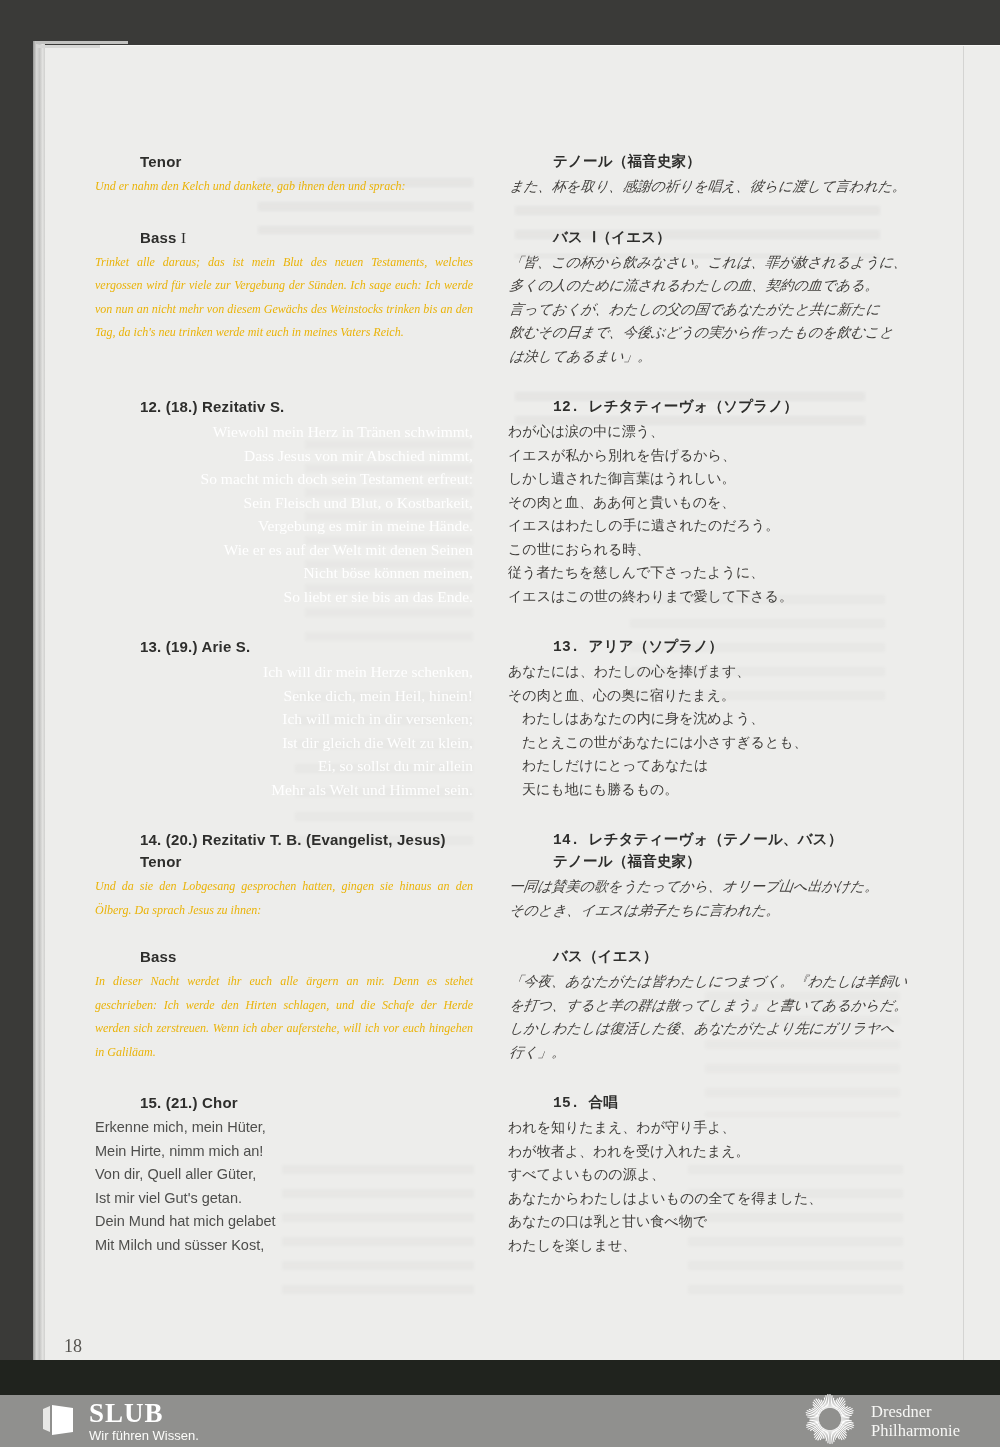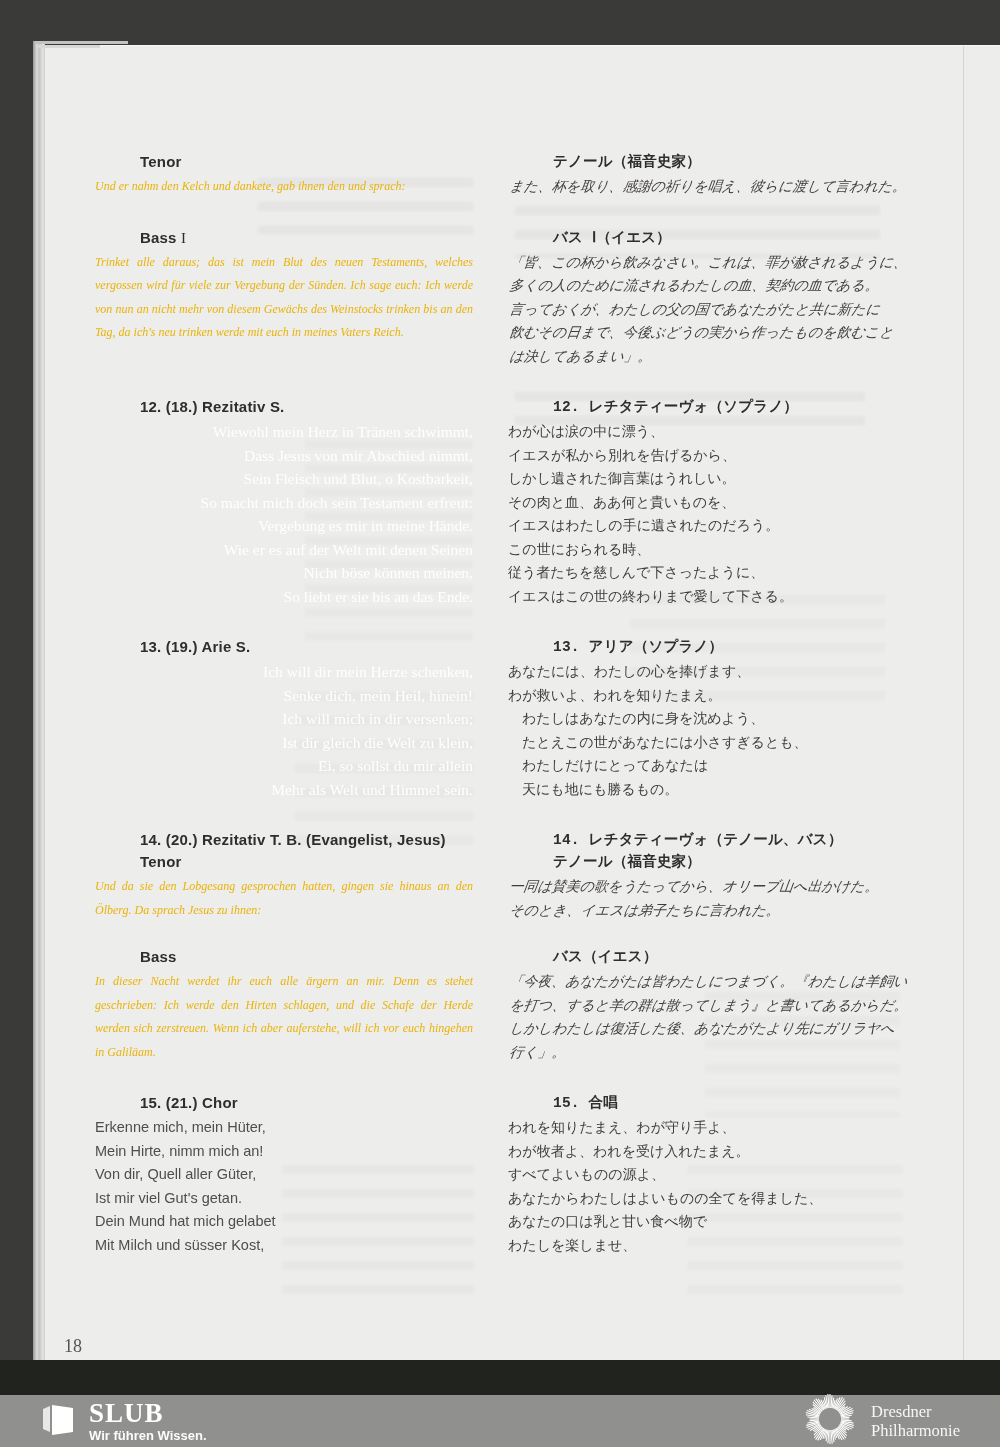--- a/index.html
+++ b/index.html
@@ -40,21 +40,21 @@
   #page-number{position:absolute;left:64px;top:1316px;font-family:"Liberation Serif",serif;
                font-size:18px;color:#55534f;margin-top:20px;}
   
   #band-dark{position:absolute;left:0;top:1360px;width:1000px;height:35px;background:#20231e;}
   #footer{position:absolute;left:0;top:1395px;width:1000px;height:52px;background:#90908e;
           display:flex;align-items:center;justify-content:space-between;
           padding:0 40px;box-sizing:border-box;}
   .slub{display:flex;align-items:center;gap:13px;}
   .slub-text .name{font-family:"Liberation Serif",serif;font-weight:bold;font-size:27px;
                    line-height:26px;color:#ffffff;letter-spacing:1px;}
-  .slub-text .tagline{font-family:"Liberation Sans",sans-serif;font-weight:bold;font-size:13px;
+  .slub-text .tagline{font-family:"Liberation Sans",sans-serif;font-weight:normal;font-size:13px;
                       color:#fcfcfa;margin-top:2px;}
   .dp{display:flex;align-items:center;gap:12px;}
   .dp-text{font-family:"Liberation Serif",serif;font-size:16.5px;line-height:19px;color:#f7f7f5;}
 </style>
 </head>
 <body>
 
 <div id="scan">
 
   <div id="page"></div>
@@ -101,22 +101,22 @@
             <div class="line">は決してあるまい」。</div>
           </div>
         </div>
       </div>
       <div class="row">
         <div class="cell cell-left">
           <div class="bh"><span>12. (18.) Rezitativ S.</span></div>
           <div class="bl serif">
             <div class="line">Wiewohl mein Herz in Tränen schwimmt,</div>
             <div class="line">Dass Jesus von mir Abschied nimmt,</div>
+            <div class="line">So macht mich doch sein Testament erfreut:</div>
             <div class="line">Sein Fleisch und Blut, o Kostbarkeit,</div>
-            <div class="line">So macht mich doch sein Testament erfreut:</div>
             <div class="line">Vergebung es mir in meine Hände.</div>
             <div class="line">Wie er es auf der Welt mit denen Seinen</div>
             <div class="line">Nicht böse können meinen,</div>
             <div class="line">So liebt er sie bis an das Ende.</div>
           </div>
         </div>
         <div class="cell cell-right">
           <div class="bh jp"><span>12. レチタティーヴォ（ソプラノ）</span></div>
           <div class="bl jp">
             <div class="line">わが心は涙の中に漂う、</div>
@@ -139,21 +139,21 @@
             <div class="line">    Ich will mich in dir versenken;</div>
             <div class="line">    Ist dir gleich die Welt zu klein,</div>
             <div class="line">    Ei, so sollst du mir allein</div>
             <div class="line">    Mehr als Welt und Himmel sein.</div>
           </div>
         </div>
         <div class="cell cell-right">
           <div class="bh jp"><span>13. アリア（ソプラノ）</span></div>
           <div class="bl jp">
             <div class="line">あなたには、わたしの心を捧げます、</div>
-            <div class="line">わが救いよ、われを知りたまえ。</div>
+            <div class="line">その肉と血、心の奥に宿りたまえ。</div>
             <div class="line">　わたしはあなたの内に身を沈めよう、</div>
             <div class="line">　たとえこの世があなたには小さすぎるとも、</div>
             <div class="line">　わたしだけにとってあなたは</div>
             <div class="line">　天にも地にも勝るもの。</div>
           </div>
         </div>
       </div>
       <div class="row">
         <div class="cell cell-left">
           <div class="bh"><span>14. (20.) Rezitativ T. B. (Evangelist, Jesus)</span></div>

